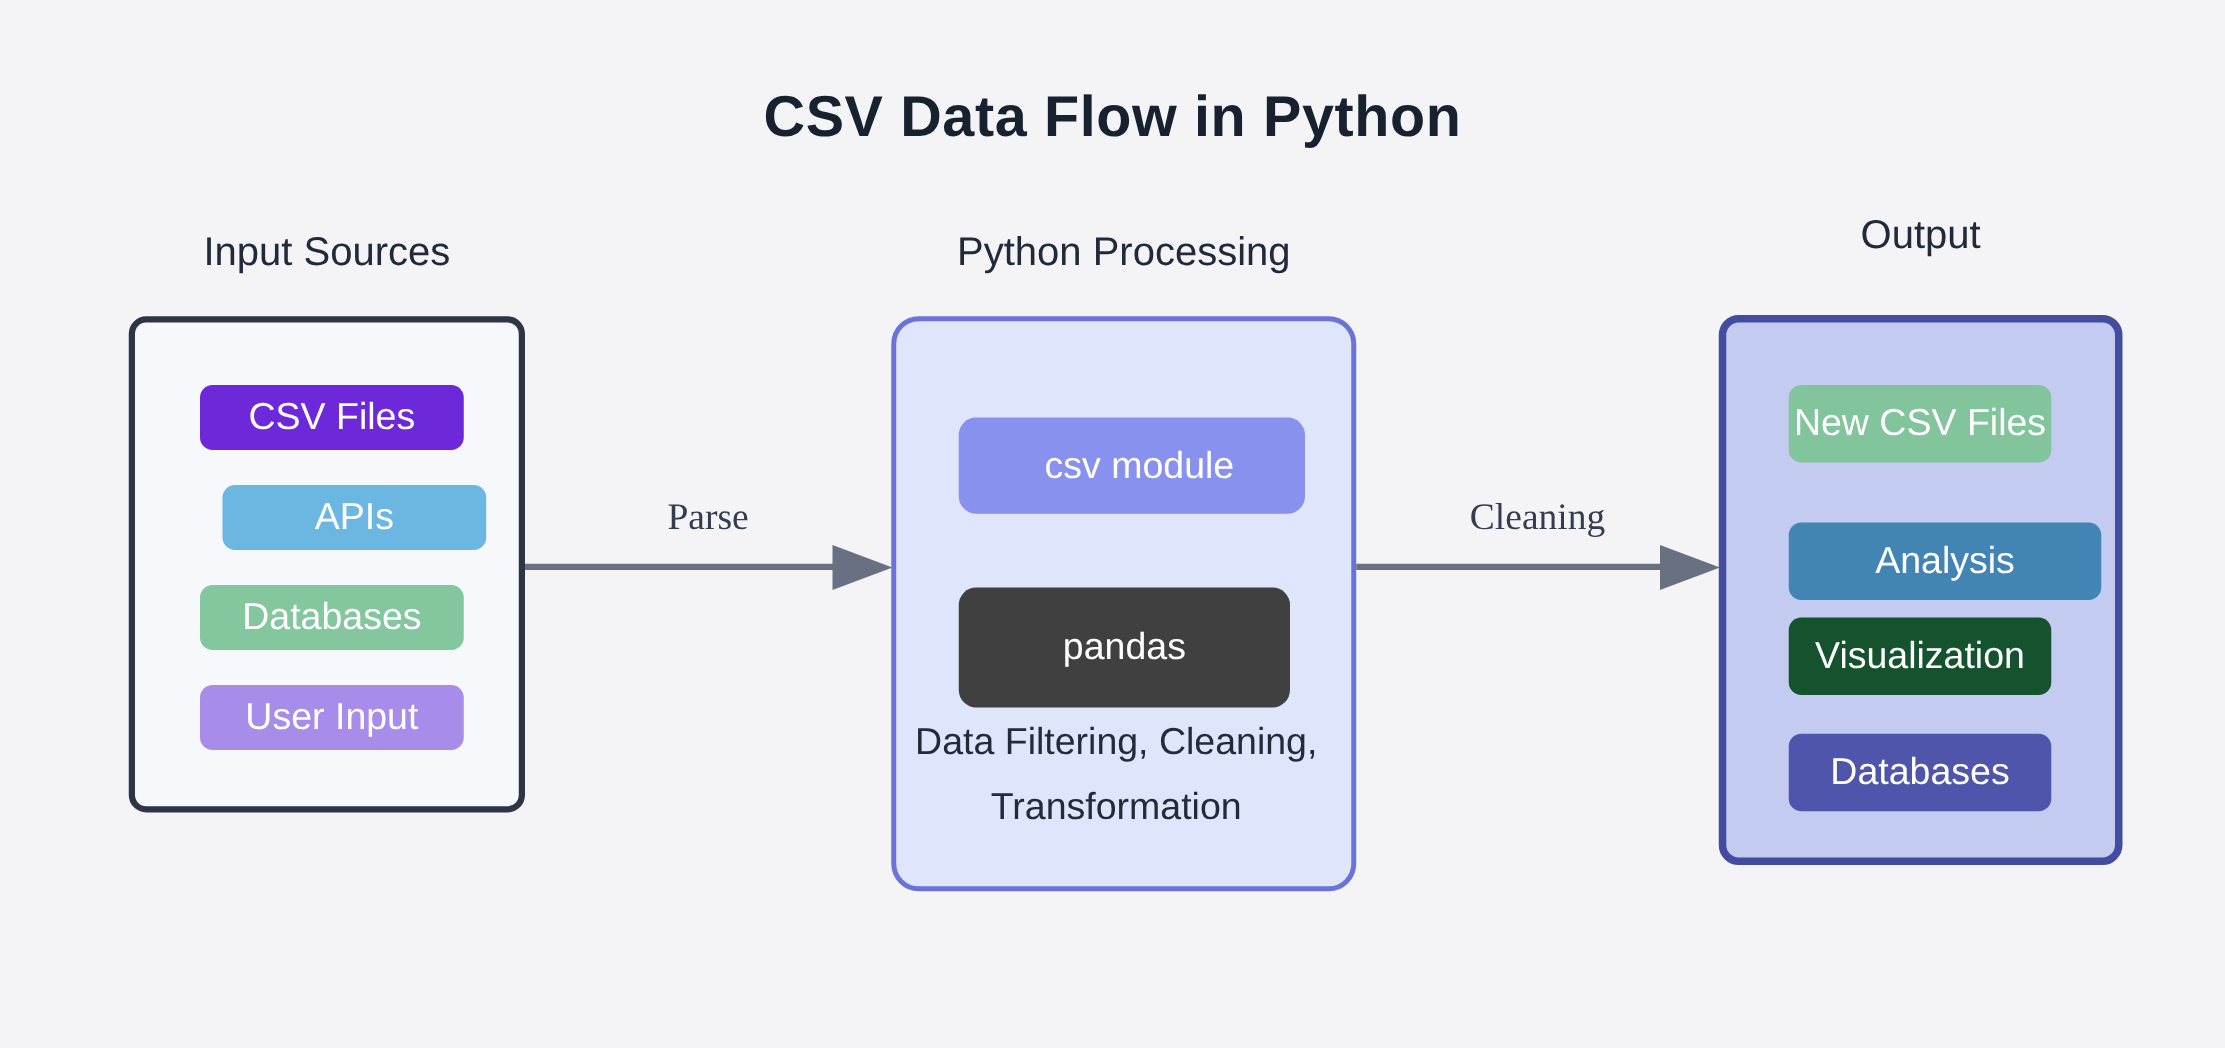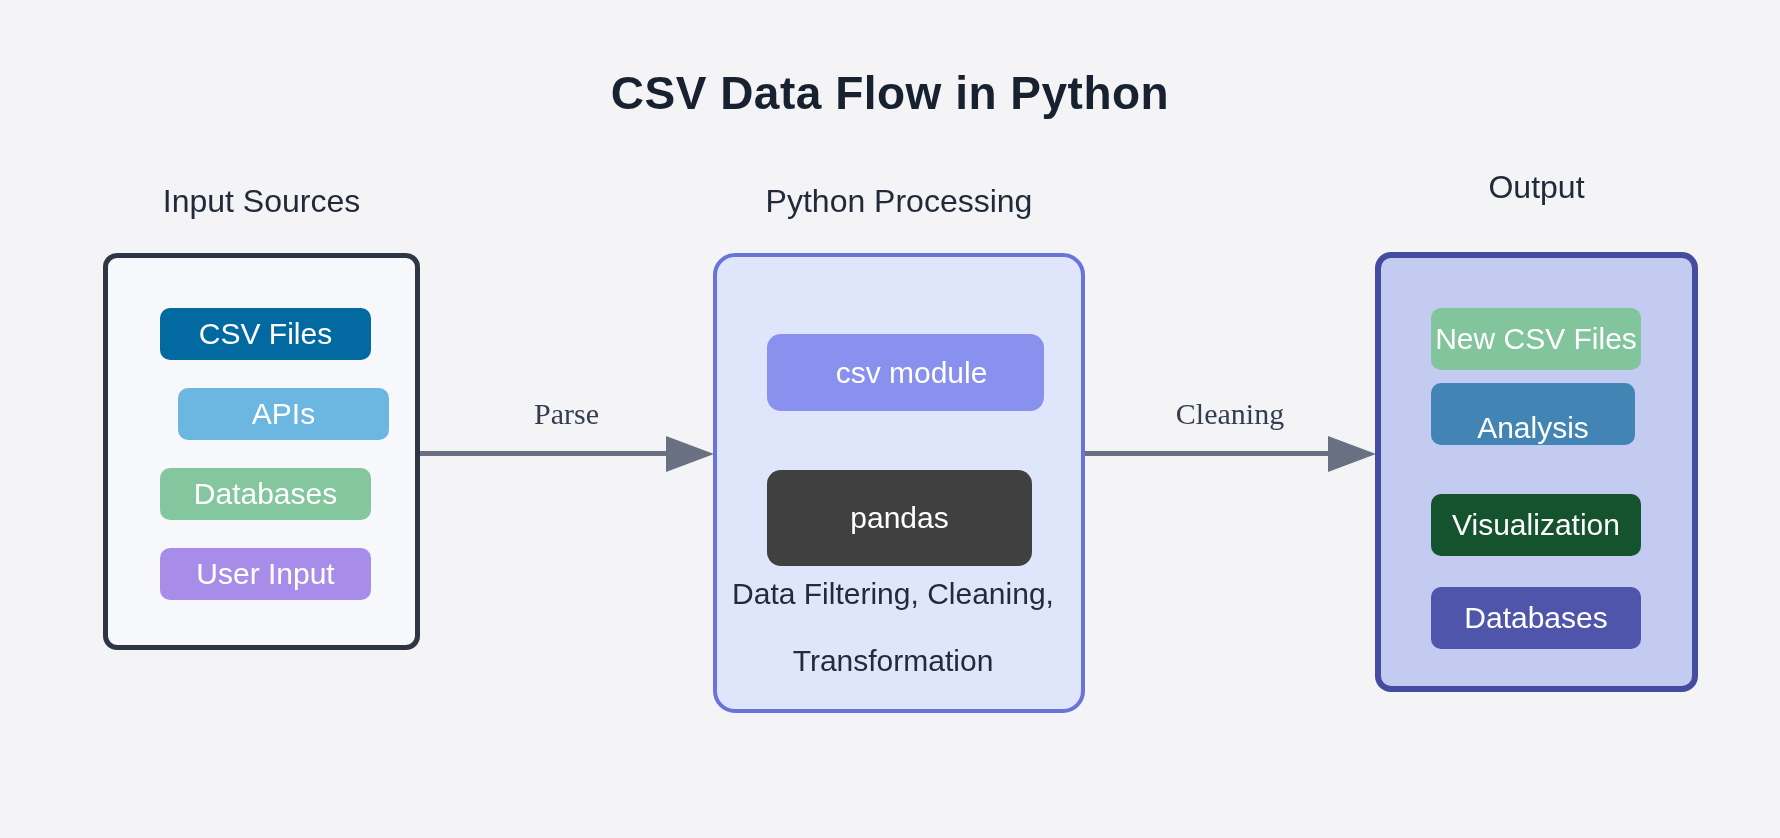--- a/index.html
+++ b/index.html
@@ -95,21 +95,21 @@
 
 <div id="canvas" style="background-color: rgb(244, 244, 246);">
 
   <div class="diagram-title" style="color: rgb(24, 33, 47);">CSV Data Flow in Python</div>
 
   <div class="group-label" style="left:103px; width:317px; top:183px;">Input Sources</div>
   <div class="group-label" style="left:713px; width:372px; top:183px;">Python Processing</div>
   <div class="group-label" style="left:1375px; width:323px; top:169px;">Output</div>
 
   <div id="box-input" class="group-box" style="background-color: rgb(247, 248, 252); border-color: rgb(46, 54, 70);">
-    <div class="pill" style="left: 52px; top: 50px; width: 211px; height: 52px; background-color: #0369a1;">
+    <div class="pill" style="left: 52px; top: 50px; width: 211px; height: 52px; background-color: #6d28d9;">
       <span>CSV Files</span>
     </div>
     <div class="pill" style="left: 52px; top: 130px; width: 211px; height: 52px; background-color: rgb(108, 182, 226); margin-left: 18px;">
       <span>APIs</span>
     </div>
     <div class="pill" style="left: 52px; top: 210px; width: 211px; height: 52px; background-color: rgb(132, 198, 157);">
       <span>Databases</span>
     </div>
     <div class="pill" style="left: 52px; top: 290px; width: 211px; height: 52px; background-color: rgb(168, 140, 234);">
       <span>User Input</span>
@@ -121,32 +121,32 @@
   <div class="arrow-label" style="left: 420px; width: 293px; color: rgb(51, 61, 79);">Parse</div>
 
   <div id="box-processing" class="group-box" style="background-color: rgb(223, 229, 250); border-color: rgb(106, 115, 217);">
     <div class="pill mid" style="left: 50px; top: 77px; width: 265px; height: 77px; background-color: rgb(137, 145, 239); padding-left: 12px;">
       <span>csv module</span>
     </div>
     <div class="pill mid" style="left: 50px; top: 213px; width: 265px; height: 96px; background-color: #404040;">
       <span>pandas</span>
     </div>
     <div class="note-line" style="top: 320px; color: rgb(33, 43, 59);">Data Filtering, Cleaning,</div>
-    <div class="note-line" style="top: 372px; color: rgb(33, 43, 59); margin-top: 15px;">Transformation</div>
+    <div class="note-line" style="top: 372px; color: rgb(33, 43, 59);">Transformation</div>
   </div>
 
   <div class="arrow-line" style="left: 1085px; width: 245px; background-color: rgb(104, 112, 130);"></div>
   <div class="arrow-head" style="left: 1328px; border-left-color: rgb(104, 112, 130);"></div>
   <div class="arrow-label" style="left: 1085px; width: 290px; color: rgb(51, 61, 79);">Cleaning</div>
 
   <div id="box-output" class="group-box" style="background-color: rgb(195, 203, 241); border-color: rgb(67, 76, 158);">
     <div class="pill" style="left: 50px; top: 50px; width: 210px; height: 62px; background-color: rgb(130, 196, 156);">
       <span>New CSV Files</span>
     </div>
-    <div class="pill" style="left: 50px; top: 125px; width: 204px; height: 62px; background-color: rgb(66, 133, 181); align-items: flex-end;">
+    <div class="pill" style="left: 50px; top: 160px; width: 250px; height: 62px; background-color: rgb(66, 133, 181);">
       <span>Analysis</span>
     </div>
     <div class="pill" style="left: 50px; top: 236px; width: 210px; height: 62px; background-color: #14532d;">
       <span>Visualization</span>
     </div>
     <div class="pill" style="left: 50px; top: 329px; width: 210px; height: 62px; background-color: rgb(78, 85, 171);">
       <span>Databases</span>
     </div>
   </div>
 

